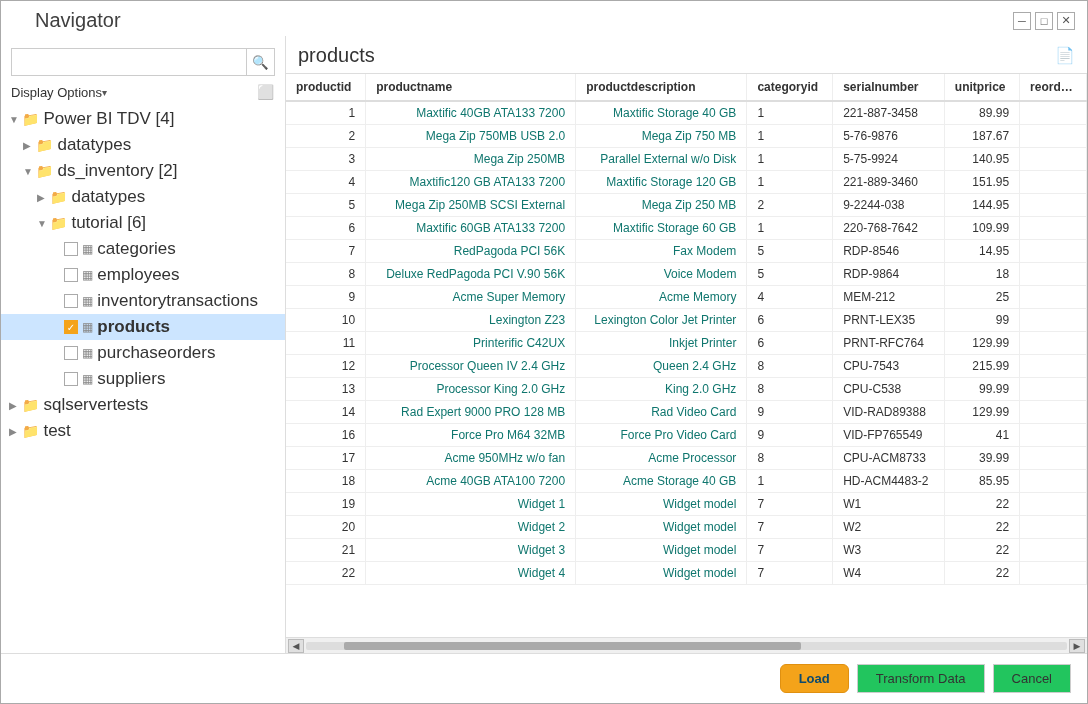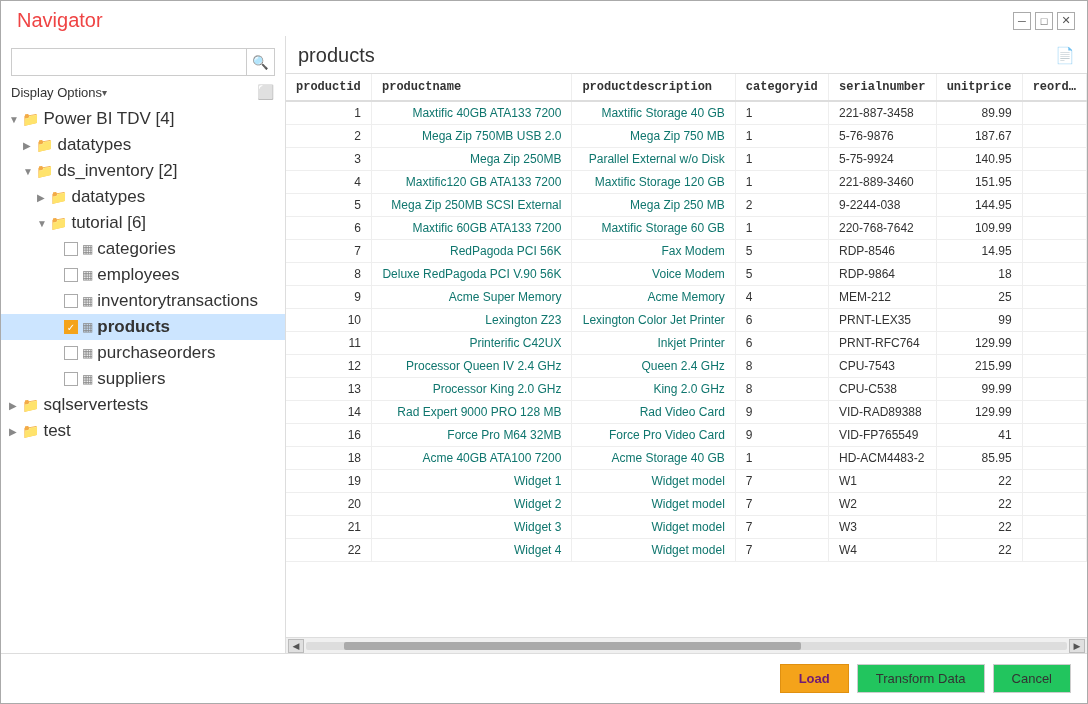--- a/index.html
+++ b/index.html
@@ -25,21 +25,22 @@
       display: flex;
       align-items: center;
       justify-content: space-between;
       padding: 8px 12px 4px 16px;
       background: #fff;
       border-bottom: none;
     }
     .title-bar-title {
       font-size: 20px;
       font-weight: 300;
-      color: #ef4444;
+      color: #404040;
+      margin-left: 18px;
     }
     .title-bar-controls {
       display: flex;
       gap: 4px;
     }
     .title-btn {
       width: 18px; height: 18px;
       border: 1px solid #aaa;
       background: #fff;
       cursor: pointer;
@@ -166,21 +167,20 @@
     table {
       border-collapse: collapse;
       width: max-content;
       min-width: 100%;
     }
     thead tr {
       background: #fff;
       position: sticky;
       top: 0;
       z-index: 2;
-      font-family: Liberation Mono, monospace;
     }
     thead th {
       padding: 6px 10px;
       text-align: left;
       font-weight: 600;
       color: #333;
       border-bottom: 2px solid #ddd;
       border-right: 1px solid #eee;
       white-space: nowrap;
       font-size: 12px;
@@ -243,22 +243,23 @@
       padding: 6px 18px;
       font-size: 13px;
       cursor: pointer;
       border: 1px solid #ccc;
       background: #22c55e;
       color: #333;
     }
     .btn-primary {
       background: #f4a31a;
       border-color: #e09010;
-      color: #701a75;
+      color: #0c4a6e;
       font-weight: 600;
+      border-radius: 6px;
     }
 
     
     .tree::-webkit-scrollbar { width: 8px; }
     .tree::-webkit-scrollbar-thumb { background: #ccc; }
     .table-container::-webkit-scrollbar { width: 10px; height: 10px; }
     .table-container::-webkit-scrollbar-thumb { background: #bbb; }
   </style>
 </head>
 <body>
@@ -522,20 +523,29 @@
               <tr>
                 <td class="td-num">16</td>
                 <td class="td-link">Force Pro M64 32MB</td>
                 <td class="td-link">Force Pro Video Card</td>
                 <td>9</td>
                 <td>VID-FP765549</td>
                 <td class="td-num">41</td>
                 <td></td>
               </tr>
               <tr>
+                <td class="td-num">17</td>
+                <td class="td-link">Acme 950MHz w/o fan</td>
+                <td class="td-link">Acme Processor</td>
+                <td>8</td>
+                <td>CPU-ACM8733</td>
+                <td class="td-num">39.99</td>
+                <td></td>
+              </tr>
+              <tr>
                 <td class="td-num">18</td>
                 <td class="td-link">Acme 40GB ATA100 7200</td>
                 <td class="td-link">Acme Storage 40 GB</td>
                 <td>1</td>
                 <td>HD-ACM4483-2</td>
                 <td class="td-num">85.95</td>
                 <td></td>
               </tr>
               <tr>
                 <td class="td-num">19</td>

